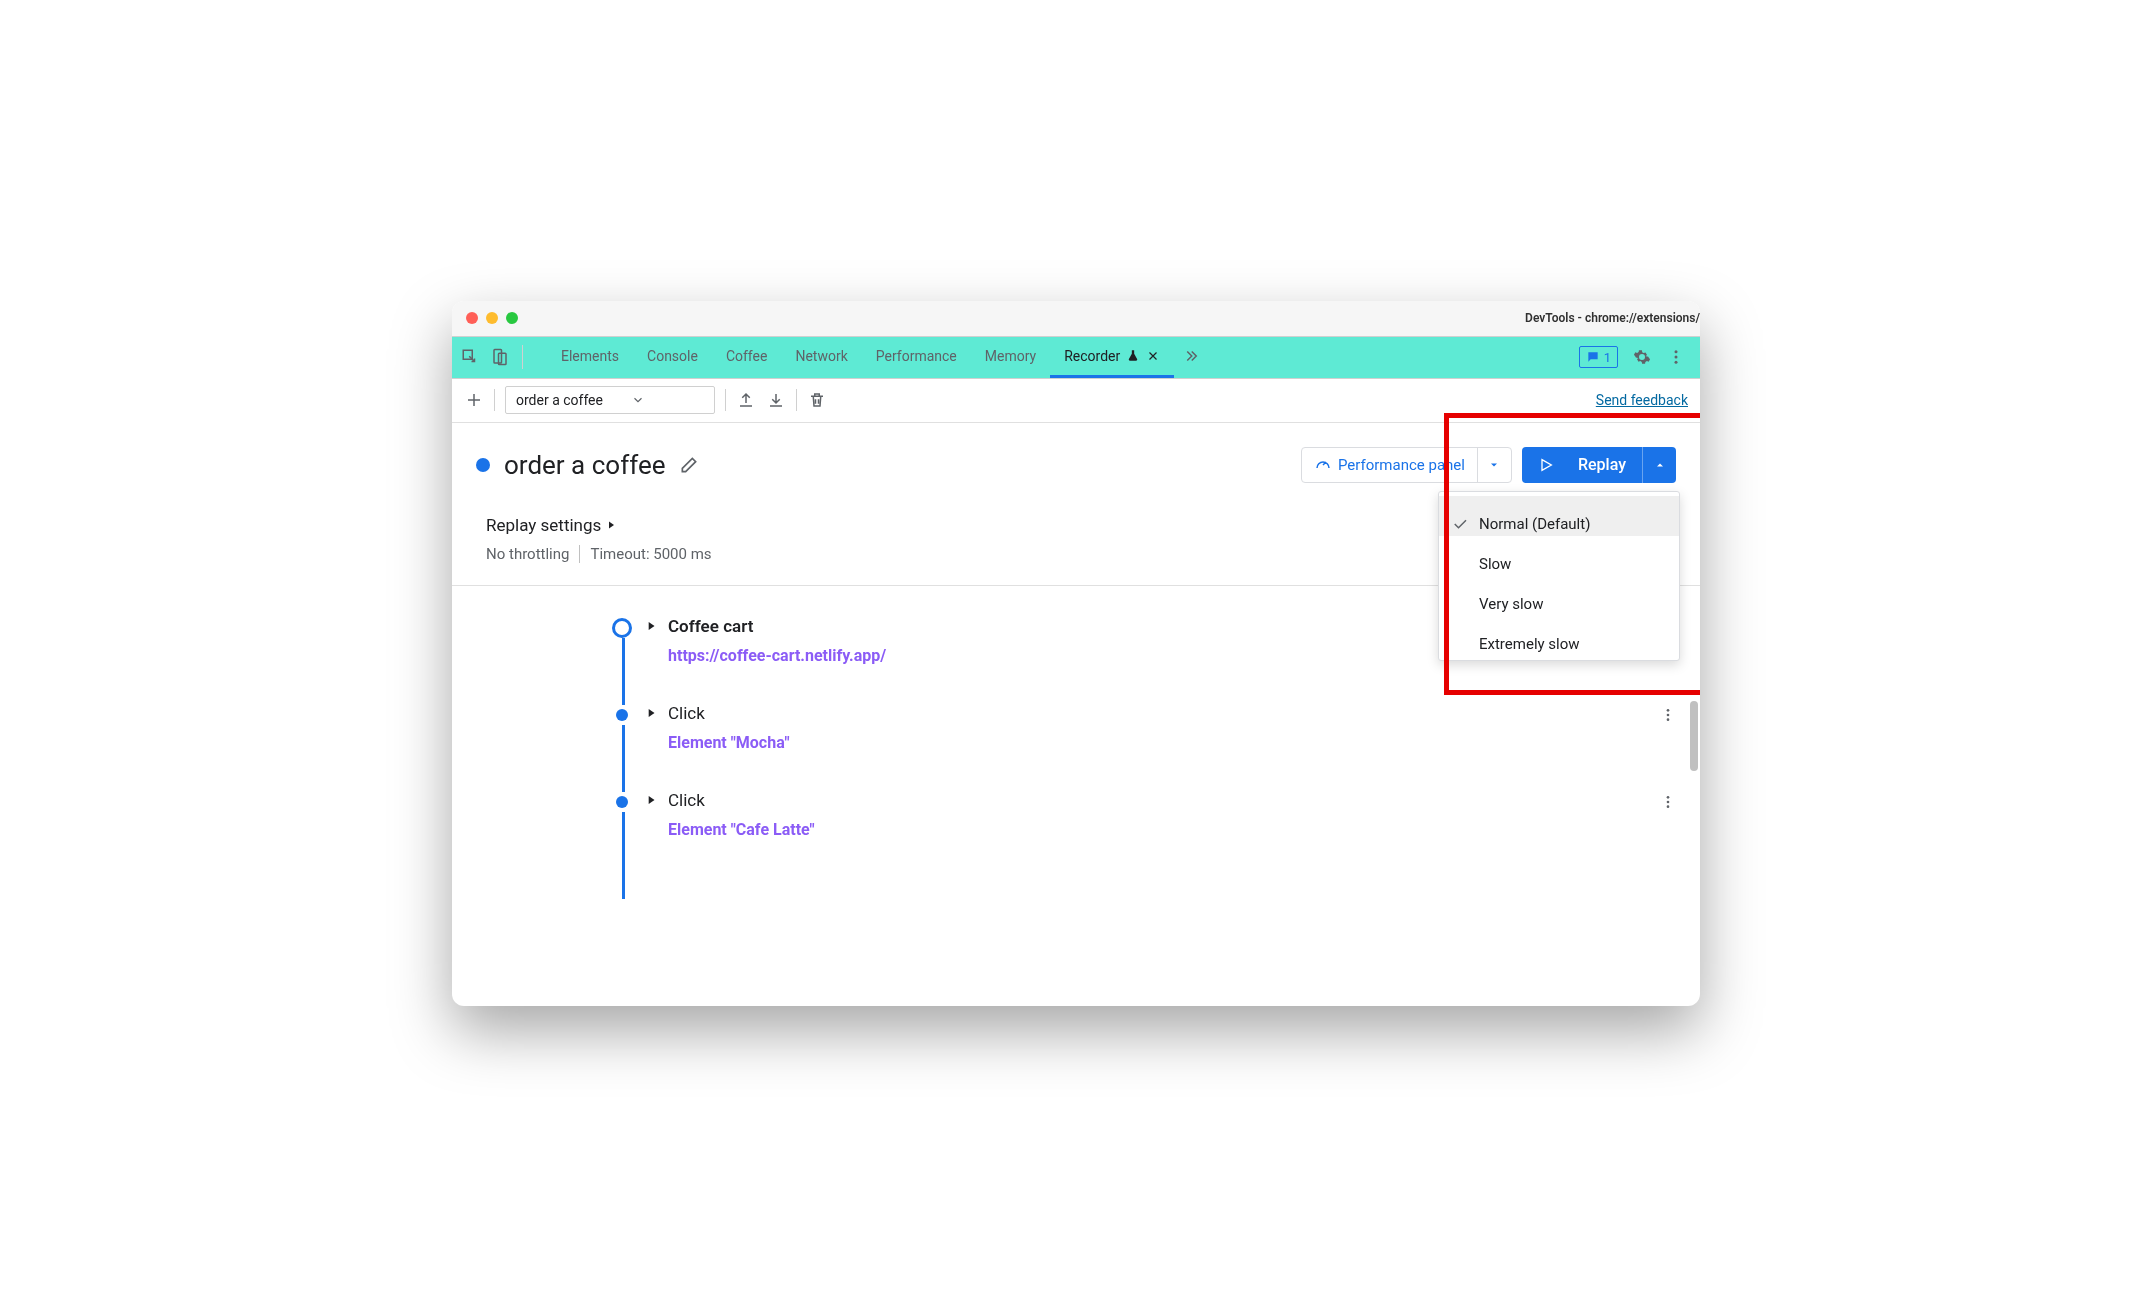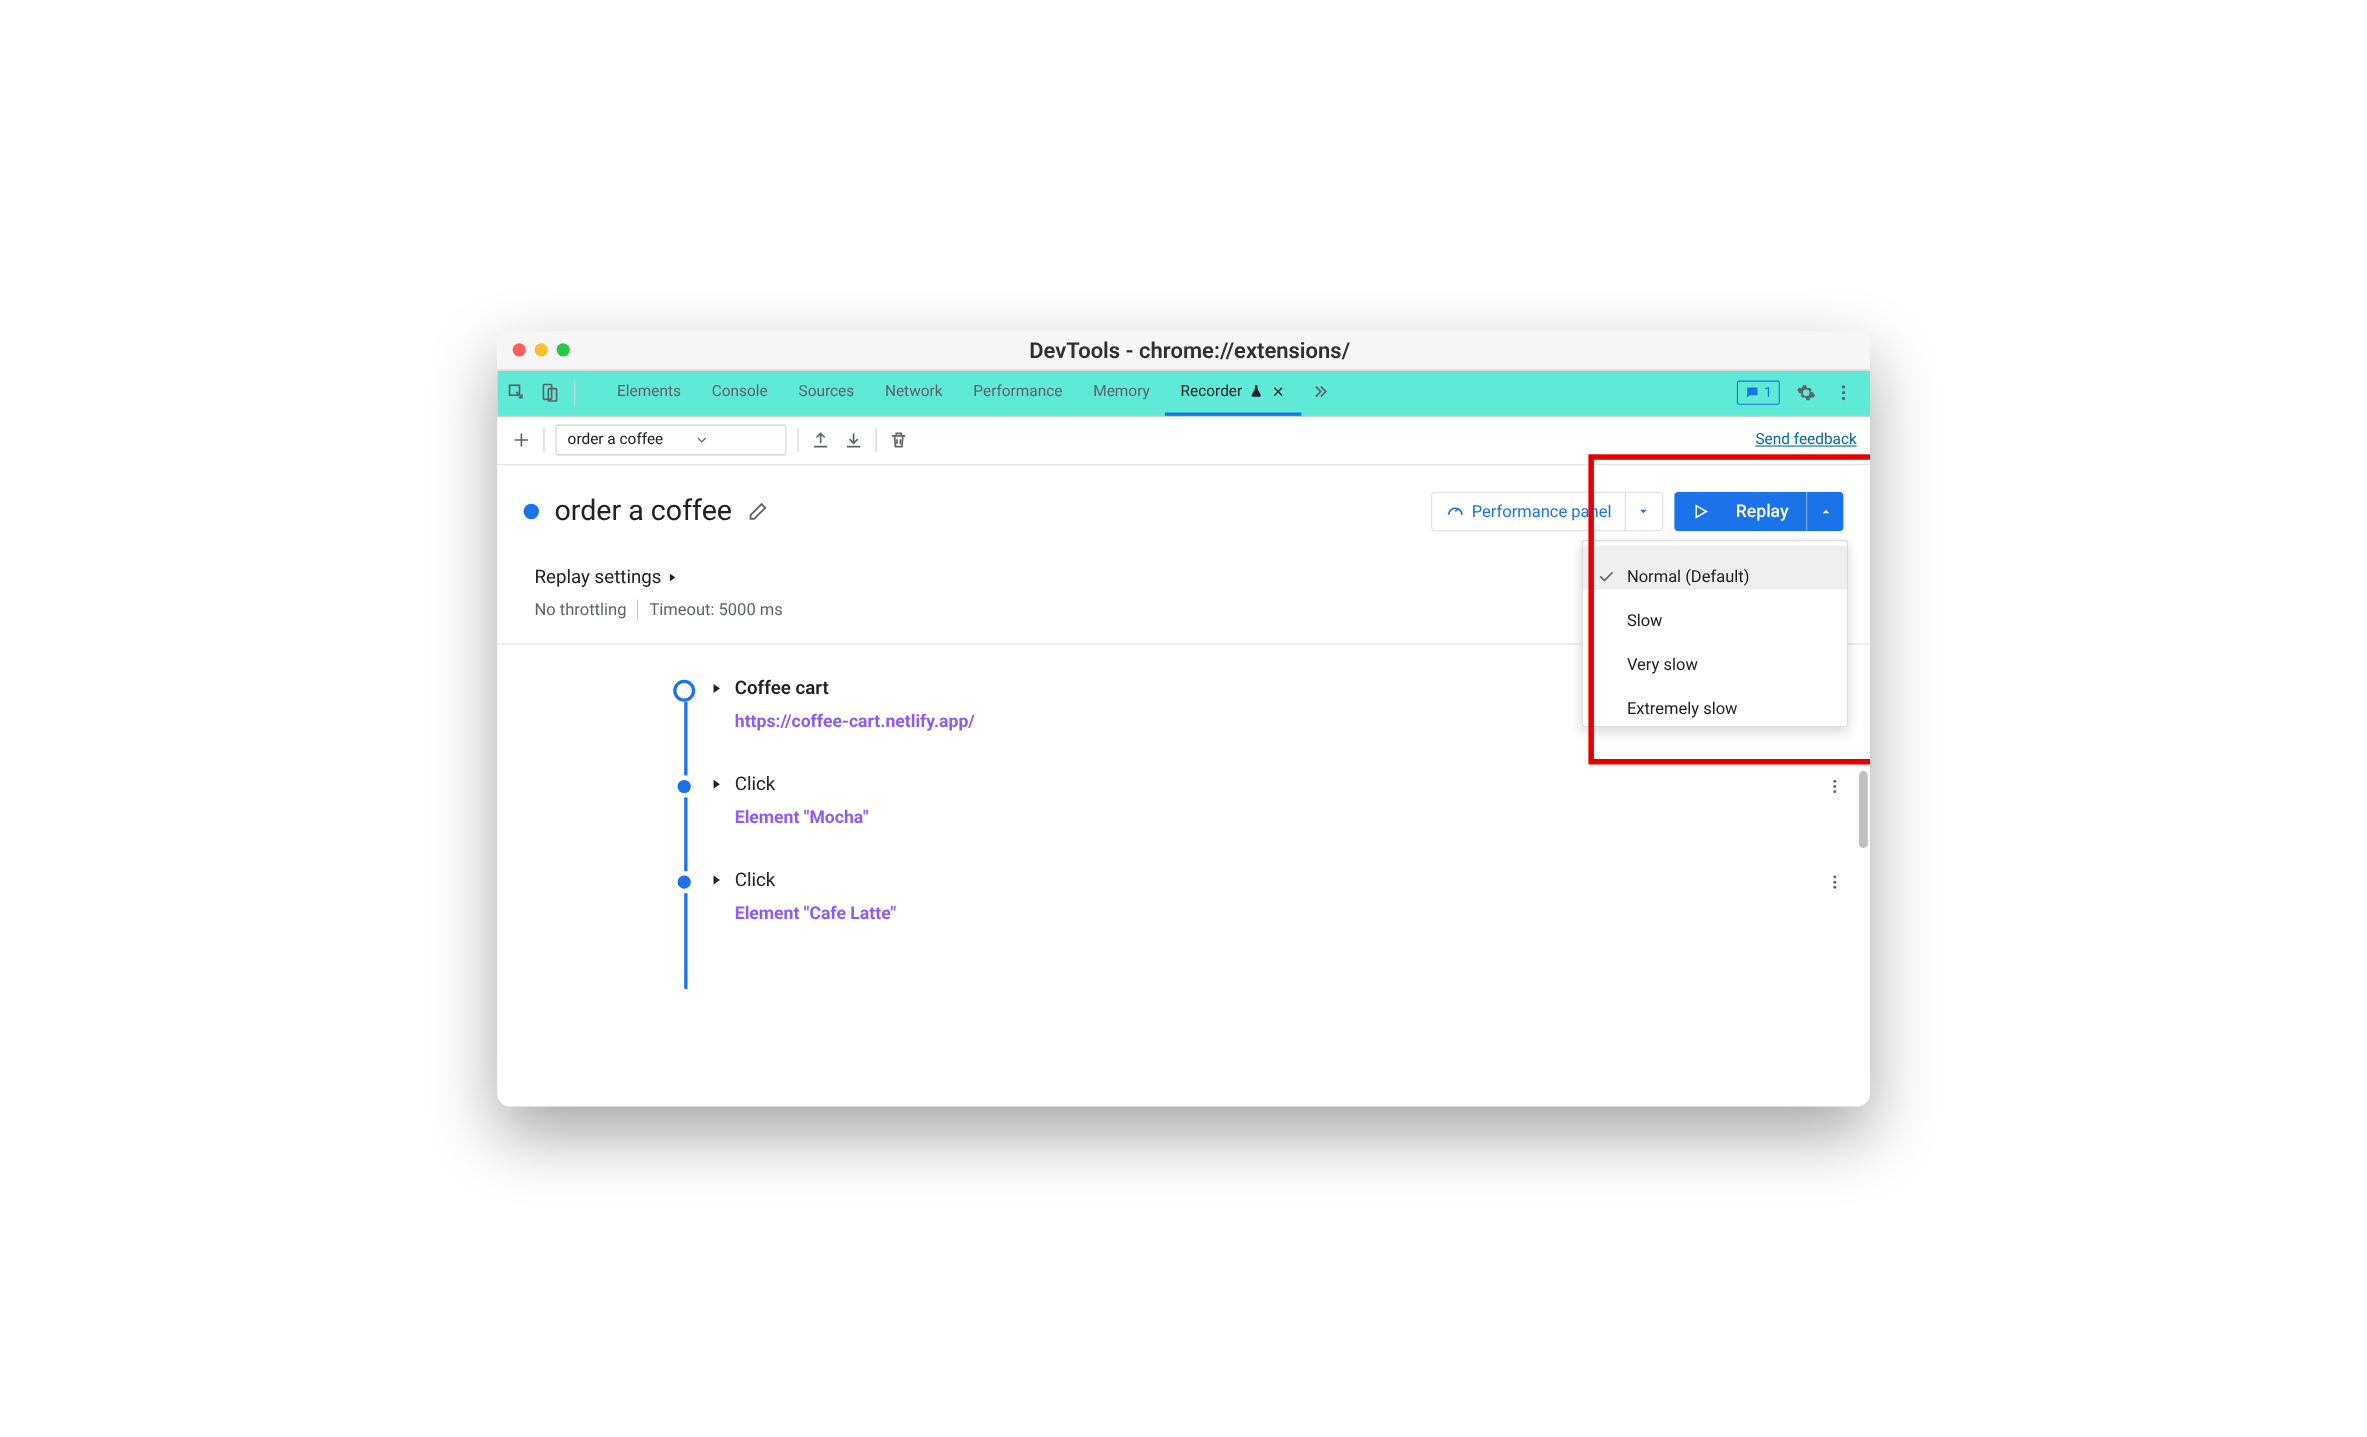--- a/index.html
+++ b/index.html
@@ -31,22 +31,22 @@
     padding: 0 14px;
     position: relative;
   }
   .traffic { display: flex; gap: 8px; }
   .dot { width: 12px; height: 12px; border-radius: 50%; }
   .dot.red { background: #ff5f57; }
   .dot.yellow { background: #febc2e; }
   .dot.green { background: #28c840; }
   .title {
     position: absolute; left: 11px; right: 0;
-    text-align: center;
-    font-size: 20px;
+    text-align: right;
+    font-size: 12px;
     font-weight: 600;
     color: #303030;
     pointer-events: none;
   }
   .tabbar {
     height: 42px;
     background: #5eead4;
     border-bottom: 1px solid #d0d0d0;
     display: flex;
     align-items: stretch;
@@ -278,21 +278,21 @@
       <div style="width:1px;height:24px;background:#d0d0d0;margin:0 2px;"></div>
     </div>
     <div class="tabs">
       <div class="tab">
           <span>Elements</span>
         </div>
       <div class="tab">
           <span>Console</span>
         </div>
       <div class="tab">
-          <span>Sources</span>
+          <span>Coffee</span>
         </div>
       <div class="tab">
           <span>Network</span>
         </div>
       <div class="tab">
           <span>Performance</span>
         </div>
       <div class="tab">
           <span>Memory</span>
         </div>

